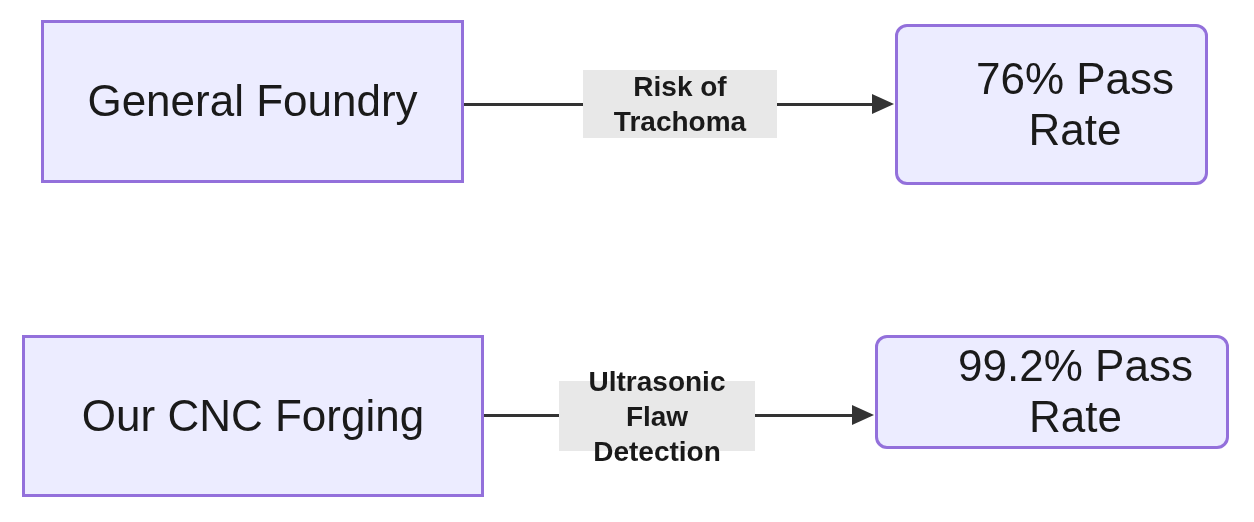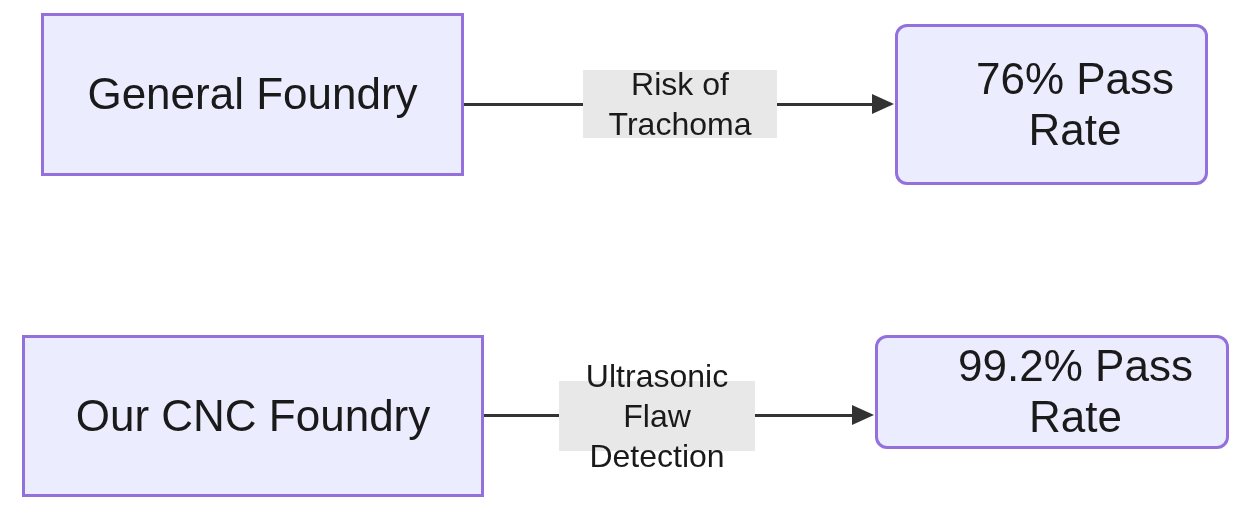--- a/index.html
+++ b/index.html
@@ -46,29 +46,30 @@
     z-index: 2;
   }
   .edge-label {
     position: absolute;
     box-sizing: border-box;
     background: var(--label-bg, #e8e8e8);
     display: flex;
     align-items: center;
     justify-content: center;
     text-align: center;
-    font-size: 32px;
+    font-size: 28px;
     line-height: 1.25;
     color: var(--text, #1a1a1a);
     z-index: 3;
     padding: 2px 10px;
+    font-weight: bold;
   }
 
   
-  .n-general-foundry { left: 41px;  top: 13px;  width: 423px; height: 163px; }
+  .n-general-foundry { left: 41px;  top: 20px;  width: 423px; height: 163px; }
   .n-pass-rate-1     { left: 895px; top: 24px;  width: 313px; height: 161px; }
   .e-line-1          { left: 464px; top: 103px; width: 410px; }
   .e-head-1          { left: 872px; top: 94px; }
   .e-label-1         { left: 583px; top: 70px;  width: 194px; height: 68px; }
 
   
   .n-cnc-forging     { left: 22px;  top: 335px; width: 462px; height: 162px; }
   .n-pass-rate-2     { left: 875px; top: 335px; width: 354px; height: 114px; }
   .e-line-2          { left: 484px; top: 414px; width: 370px; }
   .e-head-2          { left: 852px; top: 405px; }
@@ -87,21 +88,21 @@
   <div class="arrowhead e-head-1"></div>
   <div class="edge-label e-label-1">
     <span>Risk of Trachoma</span>
   </div>
 
   <div class="node rounded n-pass-rate-1">
     <span>76% Pass Rate</span>
   </div>
 
   <div class="node n-cnc-forging">
-    <span>Our CNC Foundry</span>
+    <span>Our CNC Forging</span>
   </div>
 
   <div class="edge-line e-line-2"></div>
   <div class="arrowhead e-head-2"></div>
   <div class="edge-label e-label-2">
     <span>Ultrasonic Flaw Detection</span>
   </div>
 
   <div class="node rounded n-pass-rate-2">
     <span>99.2% Pass Rate</span>

